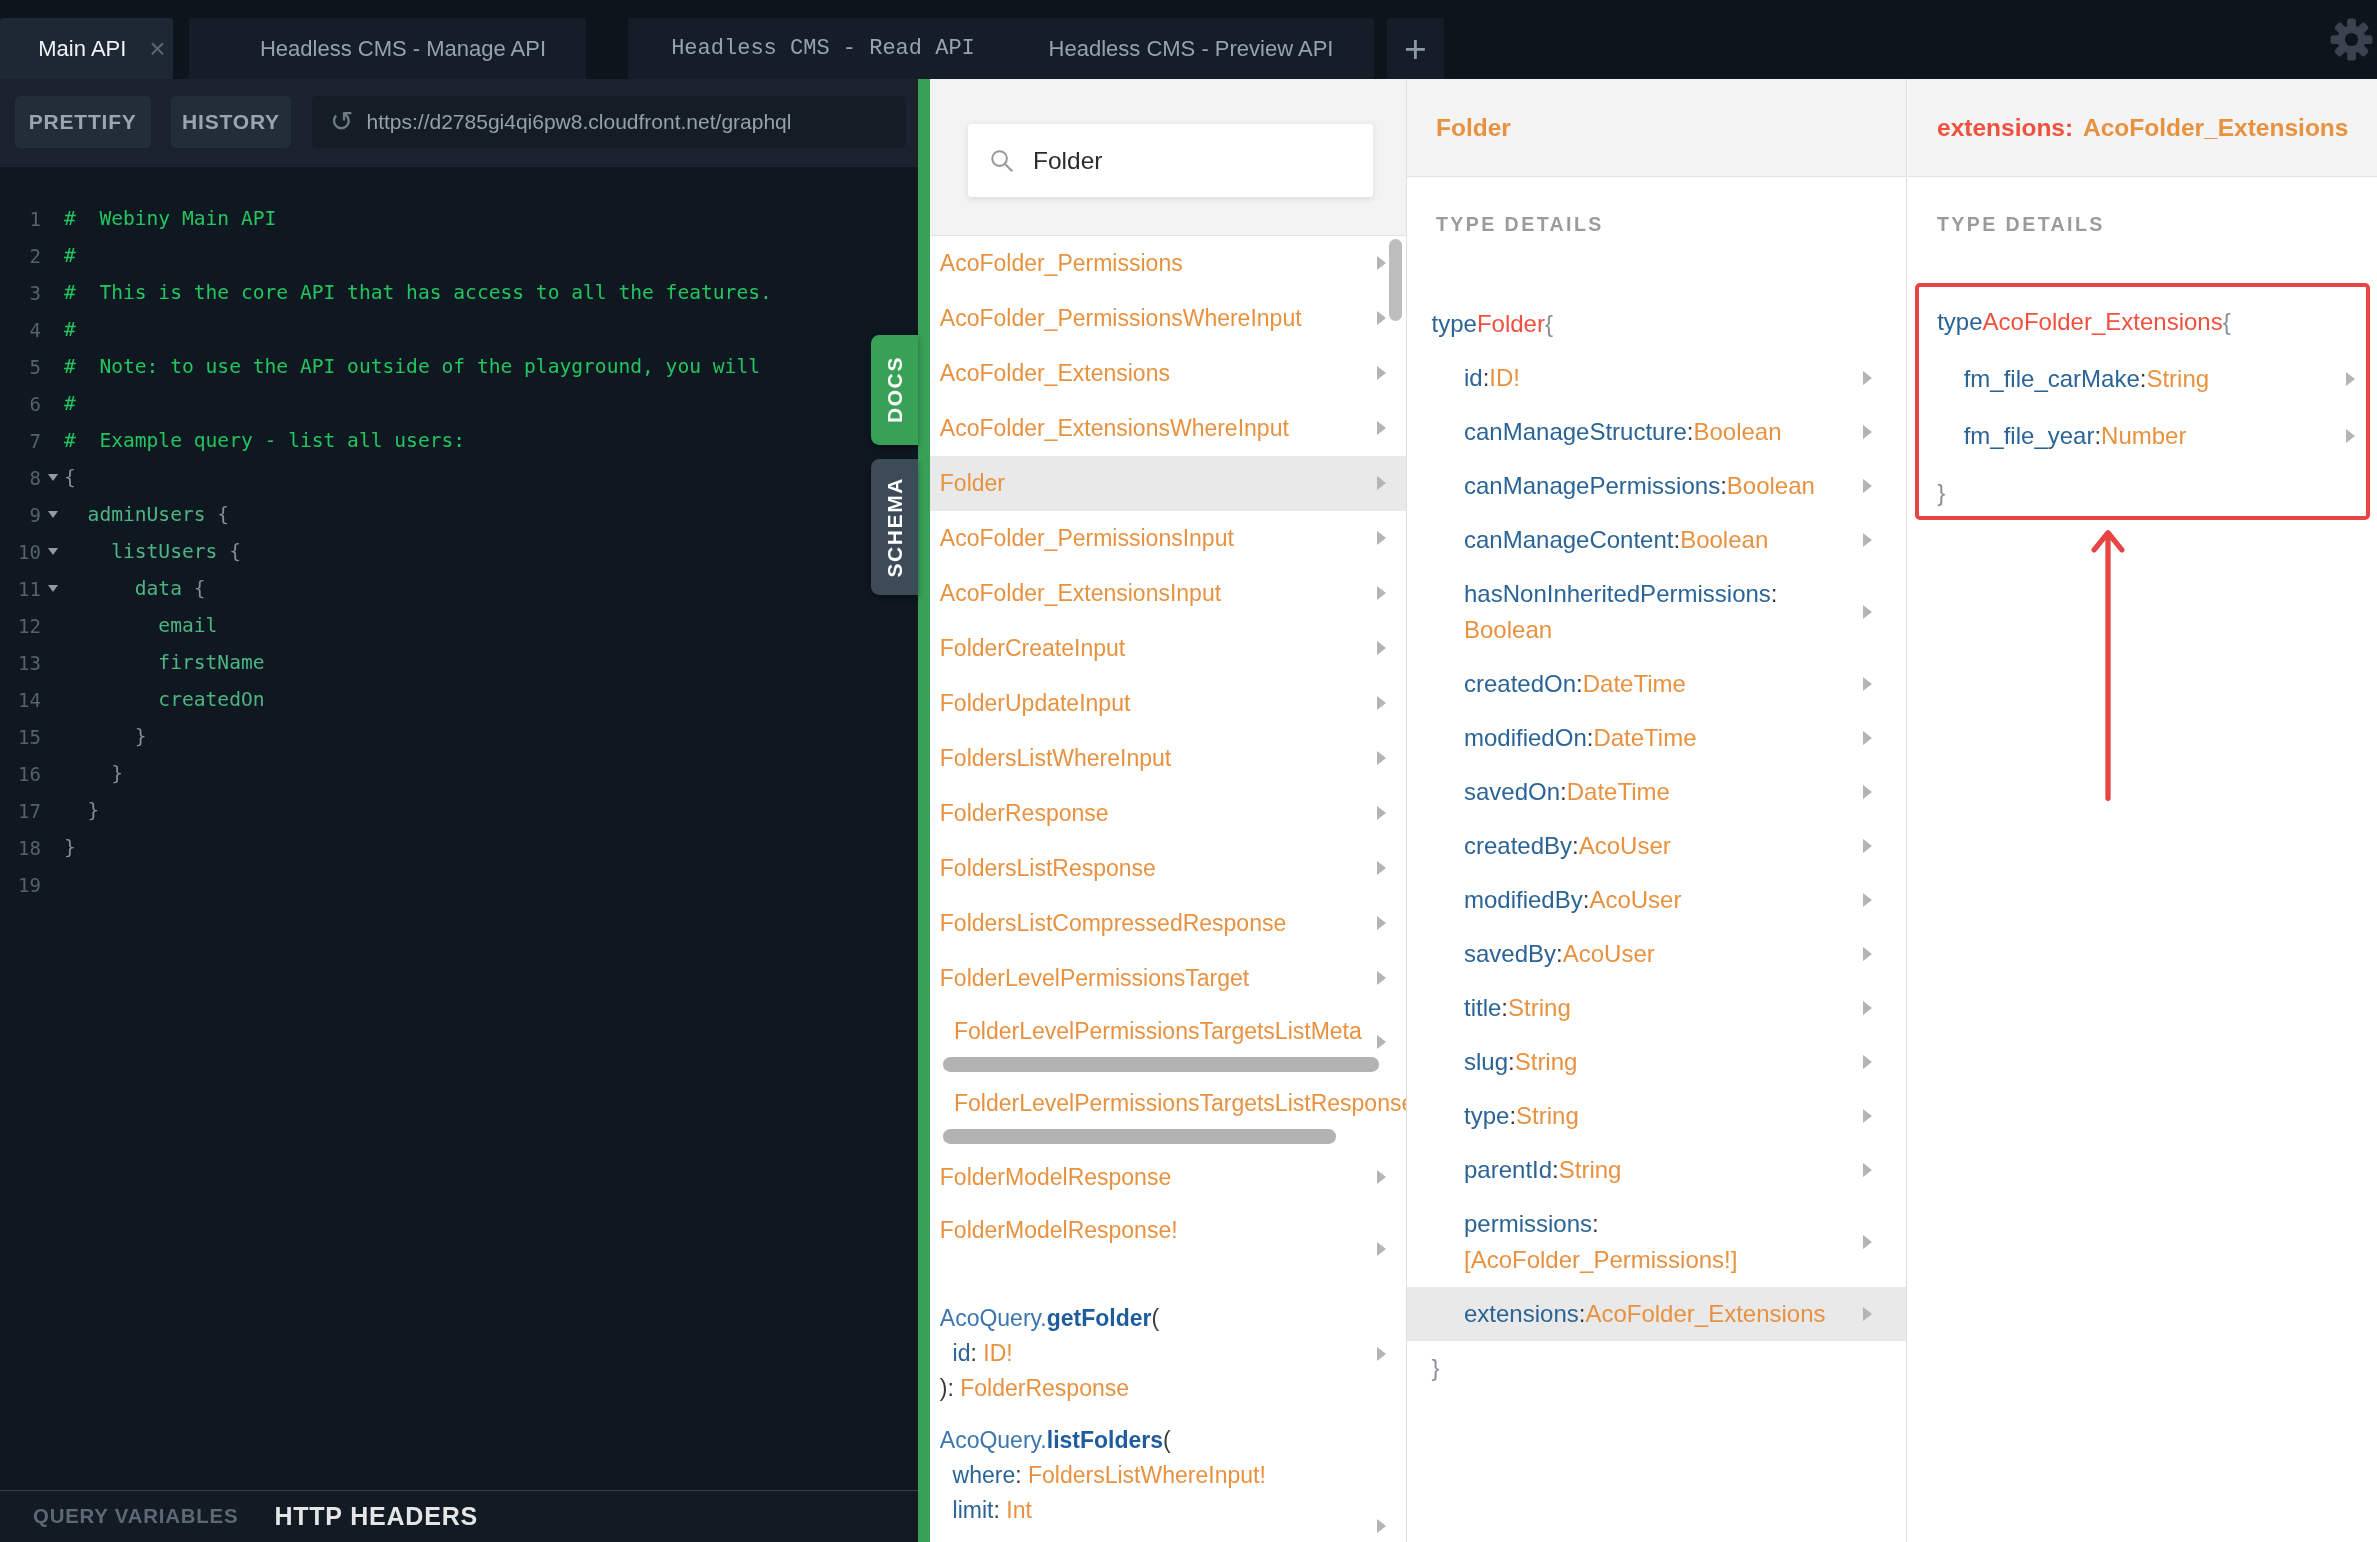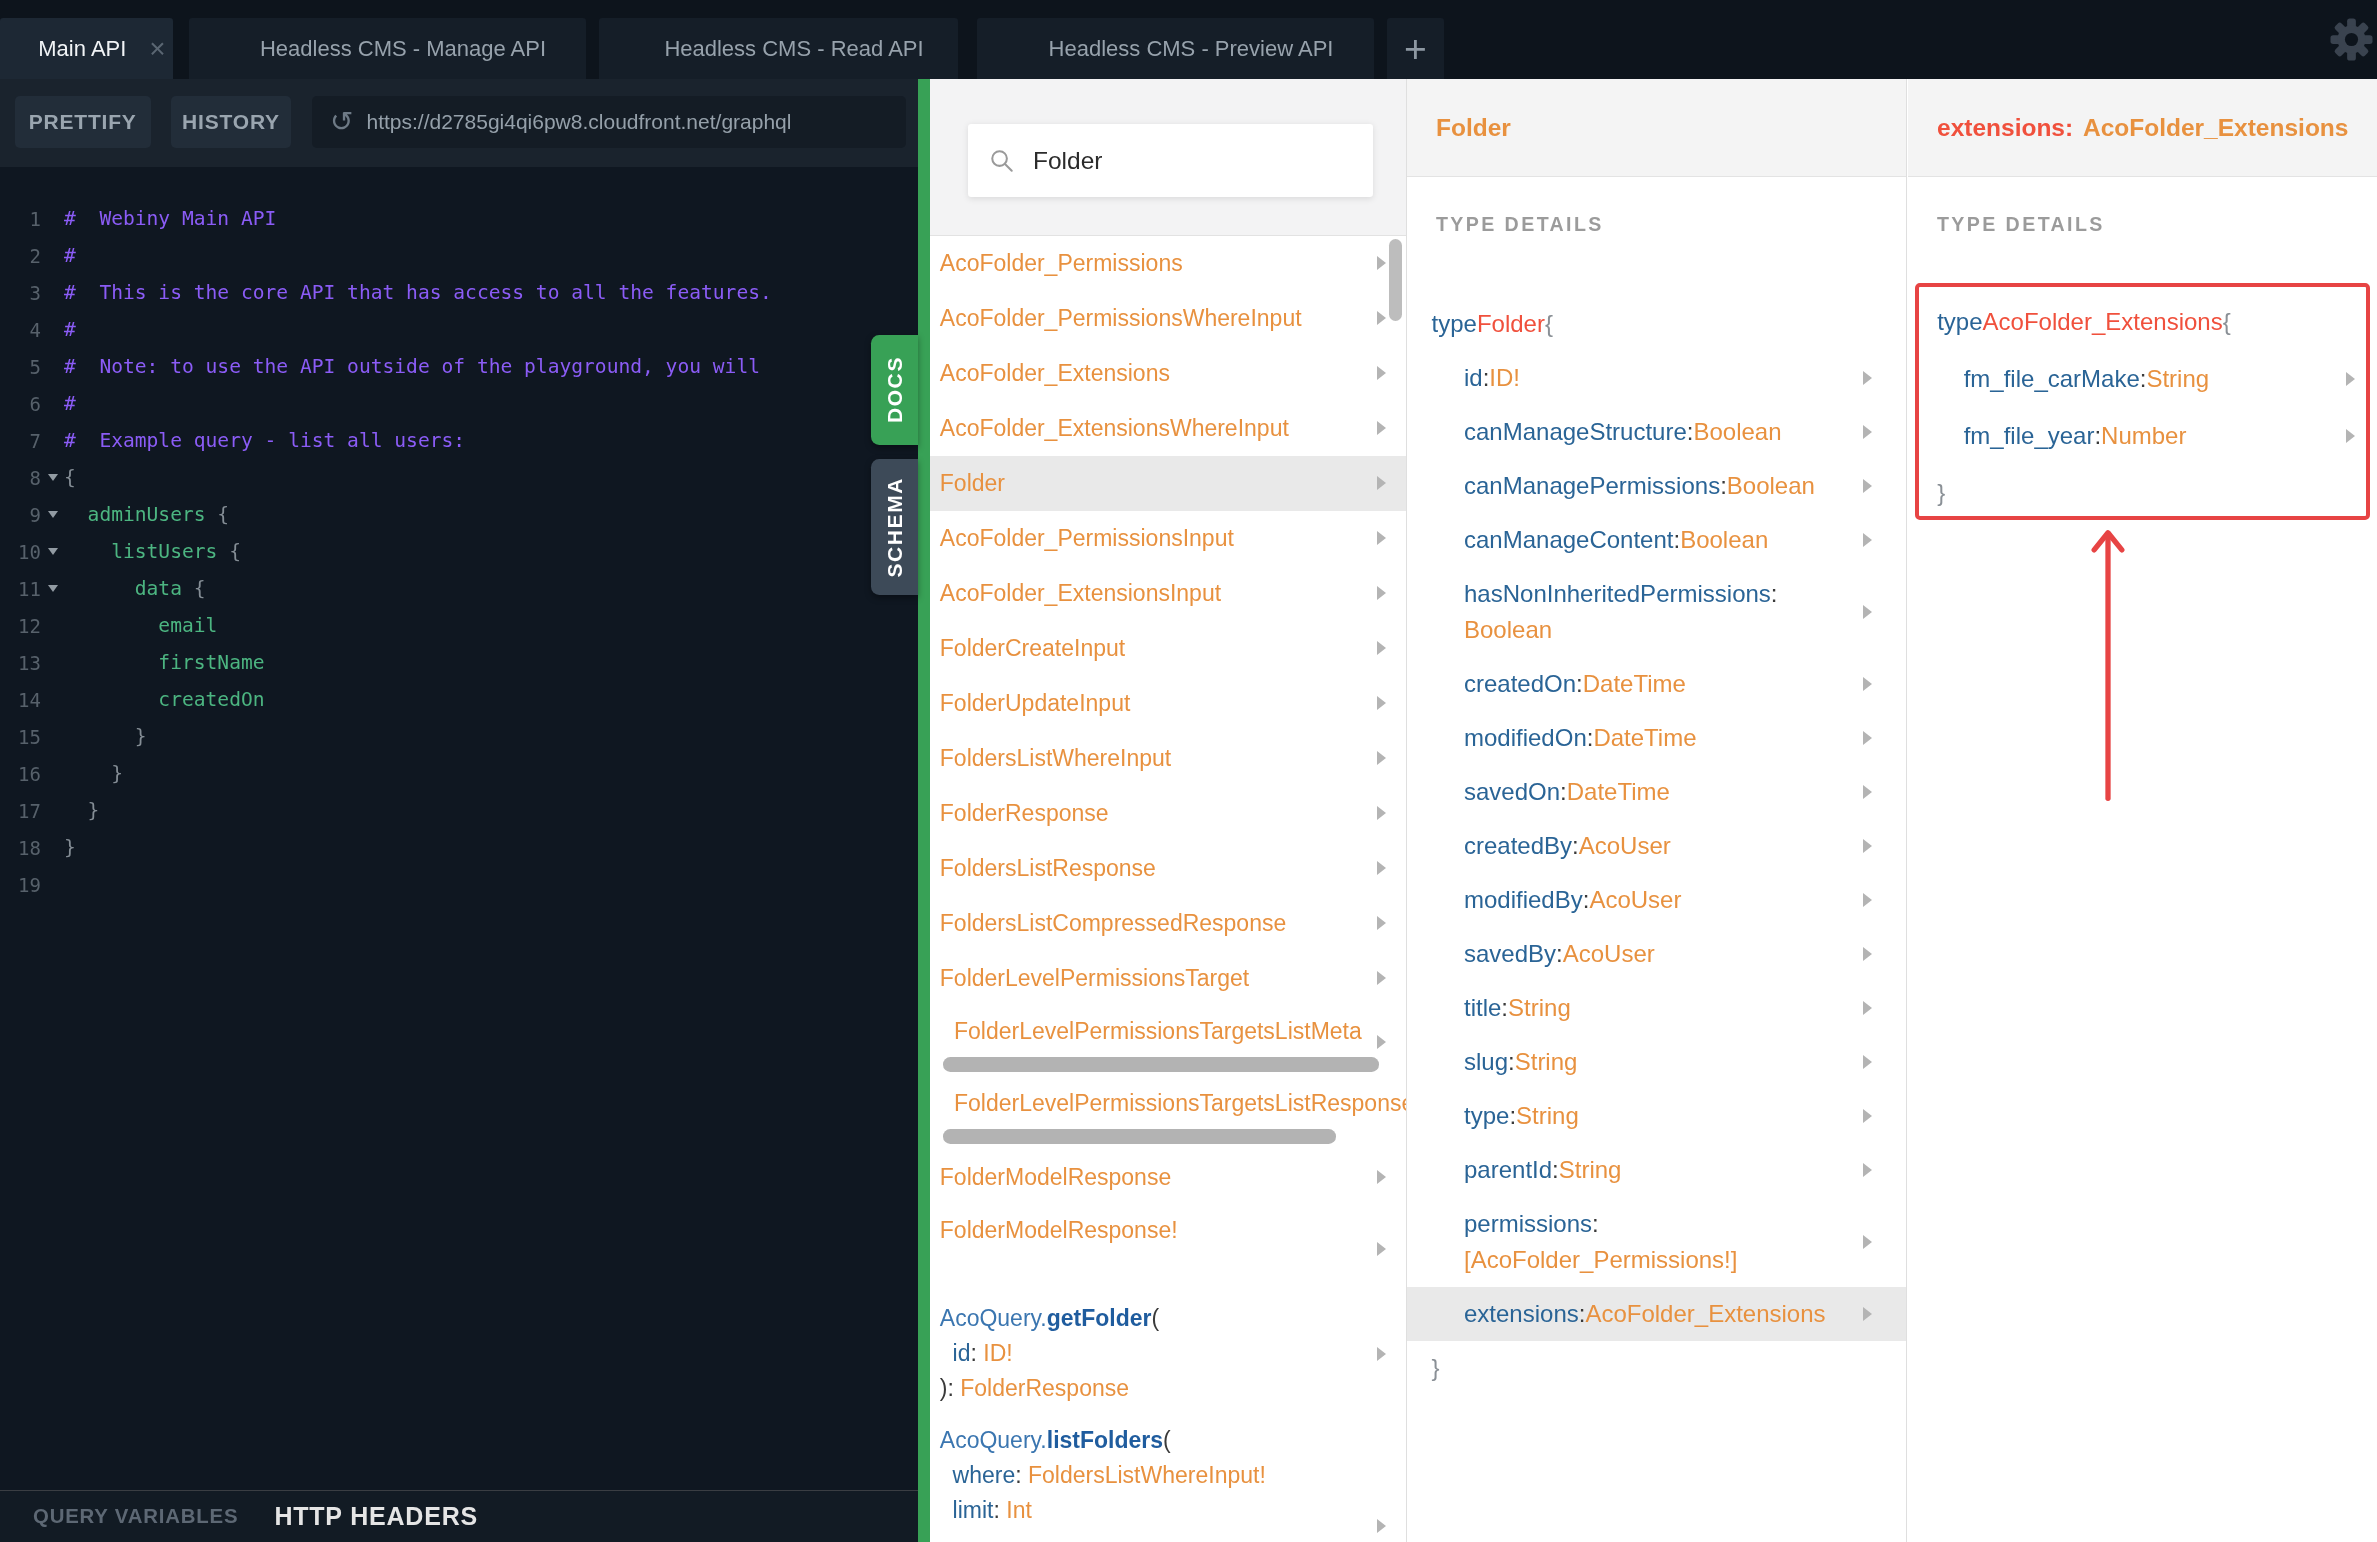--- a/index.html
+++ b/index.html
@@ -31,21 +31,21 @@
   .url-icon { color:#6e7a86; font-size:28px; line-height:1; }
 
   
   .editor { position:absolute; left:0; top:167px; width:918px; height:1323px; background:#0f1721;
             font-family:"DejaVu Sans Mono", monospace; font-size:19.6px; padding-top:33px; overflow:hidden; }
   .cline { height:37px; display:flex; align-items:center; white-space:pre; }
   .lnum { width:41px; flex:none; text-align:right; color:#57616b; font-size:19px; }
   .foldc { width:23px; flex:none; display:flex; align-items:center; justify-content:center; }
   .ftri { width:0; height:0; border-left:5.7px solid transparent; border-right:5.7px solid transparent;
           border-top:7.3px solid #929ba3; }
-  .cm { color:#8b5cf6; } .gr { color:#4cb581; } .pu { color:#848d95; }
+  .cm { color:#22c55e; } .gr { color:#4cb581; } .pu { color:#848d95; }
 
   
   .footer { position:absolute; left:0; top:1491px; width:918px; height:51px; background:#121b24;
             display:flex; align-items:center; gap:36px; padding-left:33px; box-shadow:0 -0.8px 0 #0a1016; }
   .fvars { color:#5d6874; font-weight:700; font-size:20.4px; letter-spacing:0.8px; }
   .fhead { color:#e5e5e5; font-weight:700; font-size:25px; letter-spacing:0.8px; }
 
   
   .gstrip { position:absolute; left:918px; top:79px; width:12.2px; height:1463px; background:#38a156; }
   .side-tab { position:absolute; left:871px; width:47px; border-radius:8.2px 0 0 8.2px;
@@ -114,21 +114,21 @@
 <div id="root">
 
   <div class="topbar">
     <div class="tab active" style="left:0; width:173px;">
       <span>Main API</span>
       <span class="tab-close">×</span>
     </div>
     <div class="tab" style="left:189px; width:397px;">
       <span>Headless CMS - Manage API</span>
     </div>
-    <div class="tab" style="left:599px; width:359px;">
+    <div class="tab" style="left:628px; width:359px;font-family:Liberation Mono, monospace;">
       <span>Headless CMS - Read API</span>
     </div>
     <div class="tab" style="left:977px; width:397px;">
       <span>Headless CMS - Preview API</span>
     </div>
     <div class="tab-plus">
       <span>+</span>
     </div>
     <div class="gear">
       <svg width="49" height="49" viewBox="0 0 56 56">

